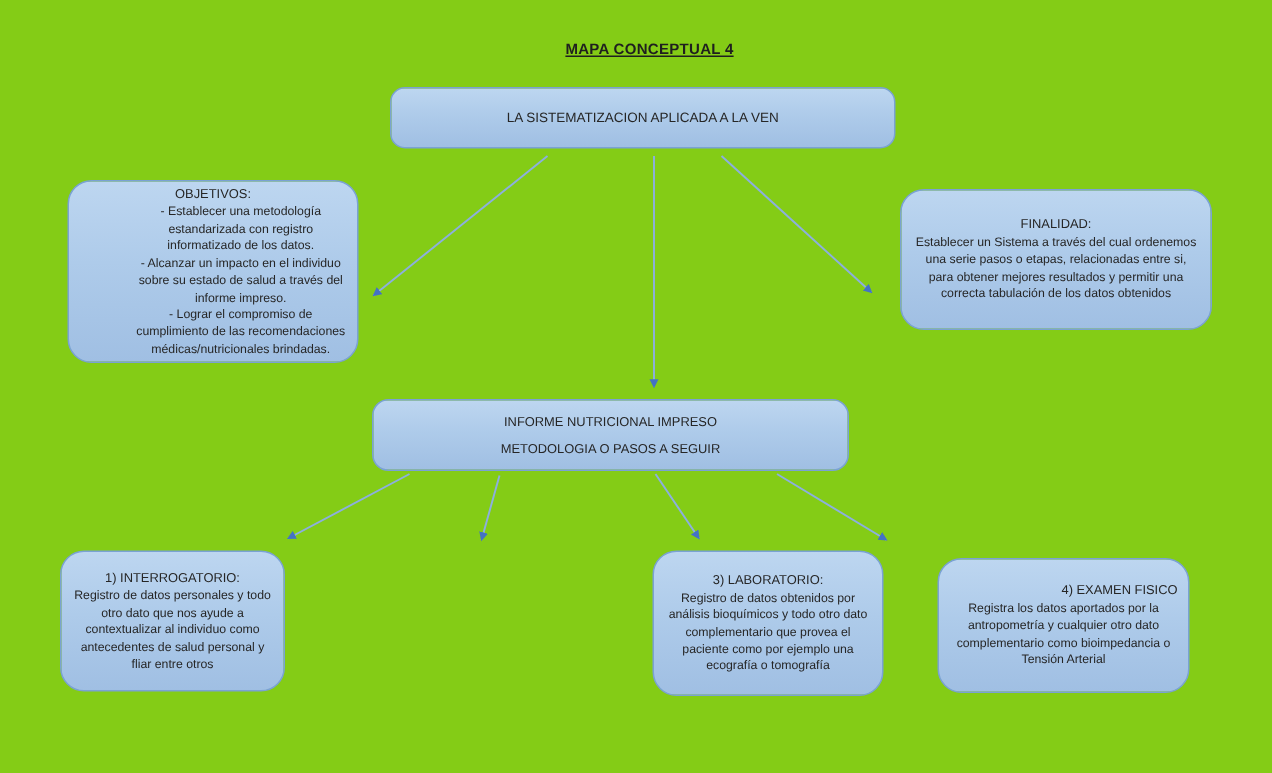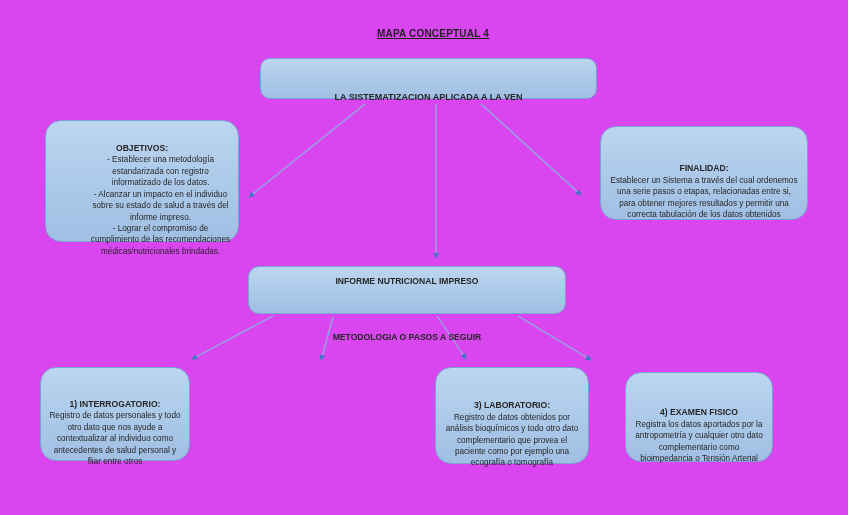--- a/index.html
+++ b/index.html
@@ -1,19 +1,19 @@
 <!DOCTYPE html>
 <html><head>
 <meta charset="utf-8">
 <style>
   html,body{margin:0;padding:0;background:#ffffff;}
   #canvas{
     position:relative;
     width:848px;height:515px;
-    background:#d946ef;
+    background:#84cc16;
     font-family:"Liberation Sans",sans-serif;
     color:#262626;
     overflow:hidden;
   }
   #page-title{
     position:absolute;
     left:0;top:28px;width:100%;
     text-align:center;
     transform:translateX(9px);
     font-size:10px;
@@ -27,43 +27,42 @@
     box-sizing:border-box;
     background:linear-gradient(180deg,#bdd6f0 0%,#aecbea 45%,#a0bfe3 100%);
     border:1.4px solid #7aa2d3;
     border-radius:16px;
     display:flex;
     flex-direction:column;
     justify-content:center;
     padding:5px 7px;
   }
   .box-title{
-    font-weight:bold;
+    font-weight:normal;
     text-align:center;
     font-size:8.6px;
     line-height:11.6px;
     white-space:pre-line;
-    margin-top:38px;
   }
   .box-body{
     text-align:center;
     font-size:8.2px;
     line-height:11.4px;
   }
   .bullet{ text-align:center; font-size:8.2px; line-height:11.4px;margin-left:37px; }
   #root-box{ left:260px; top:58px; width:337px; height:41px; border-radius:10px; }
   #root-box .box-title{ font-size:9px; }
   #objetivos-box{ left:45px;  top:120px; width:194px; height:122px; }
   #finalidad-box{ left:600px; top:126px; width:208px; height:94px;  }
   #metodologia-box{ left:248px; top:266px; width:318px; height:48px; border-radius:11px; }
   #metodologia-box .box-title{ line-height:18px; }
   #step1-box{ left:40px;  top:367px; width:150px; height:94px;justify-content:center; }
   #step2-box{ left:239px; top:368px; width:152px; height:90px; }
   #step3-box{ left:435px; top:367px; width:154px; height:97px; }
-  #step4-box{ left:625px; top:372px; width:148px; height:90px; }
+  #step4-box{ left:625px; top:372px; width:168px; height:90px;align-items:flex-end; }
   #arrow-layer{ position:absolute; left:0; top:0; width:848px; height:515px; pointer-events:none; }
 </style>
 </head>
 <body>
 
 <div id="canvas">
 
   <div id="page-title">MAPA CONCEPTUAL 4</div>
 
   <svg id="arrow-layer" width="848" height="515" viewBox="0 0 848 515" xmlns="http://www.w3.org/2000/svg">

